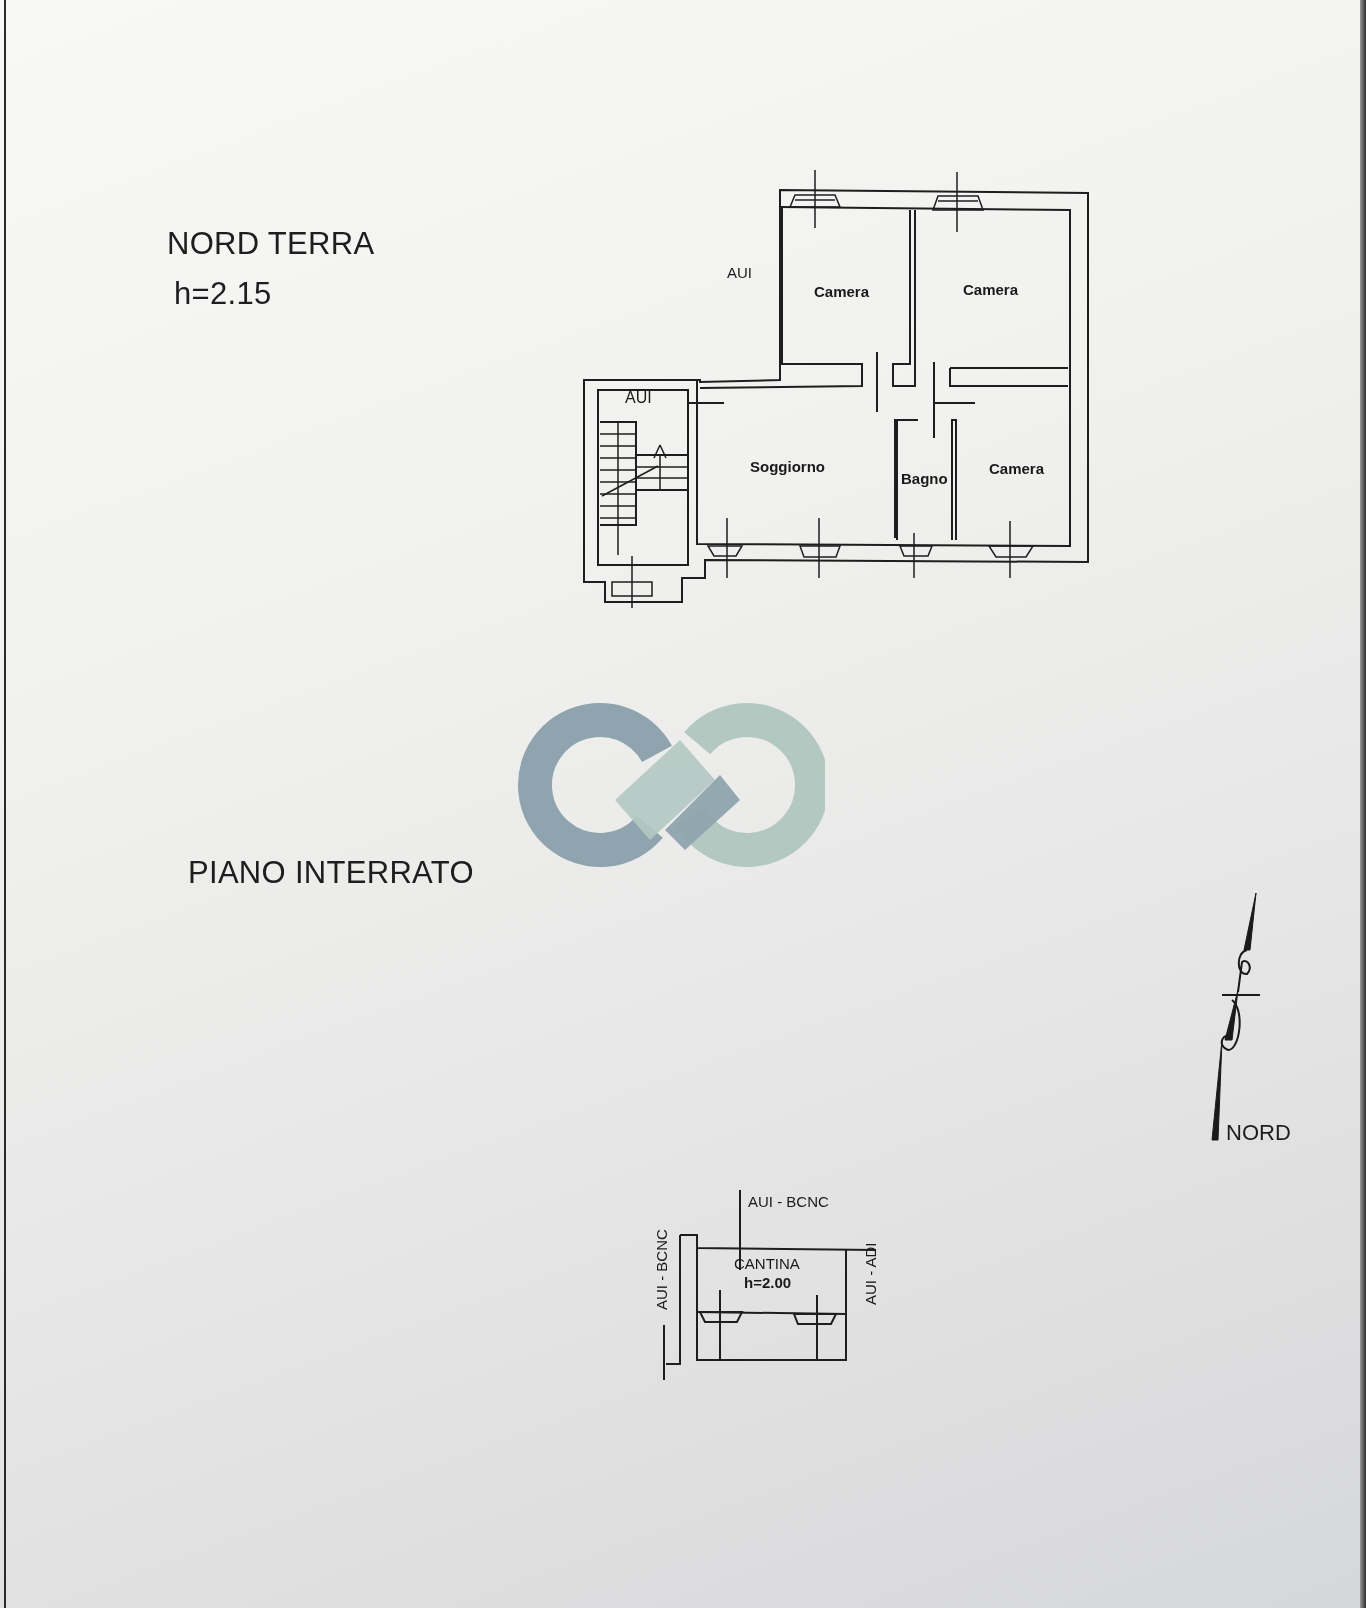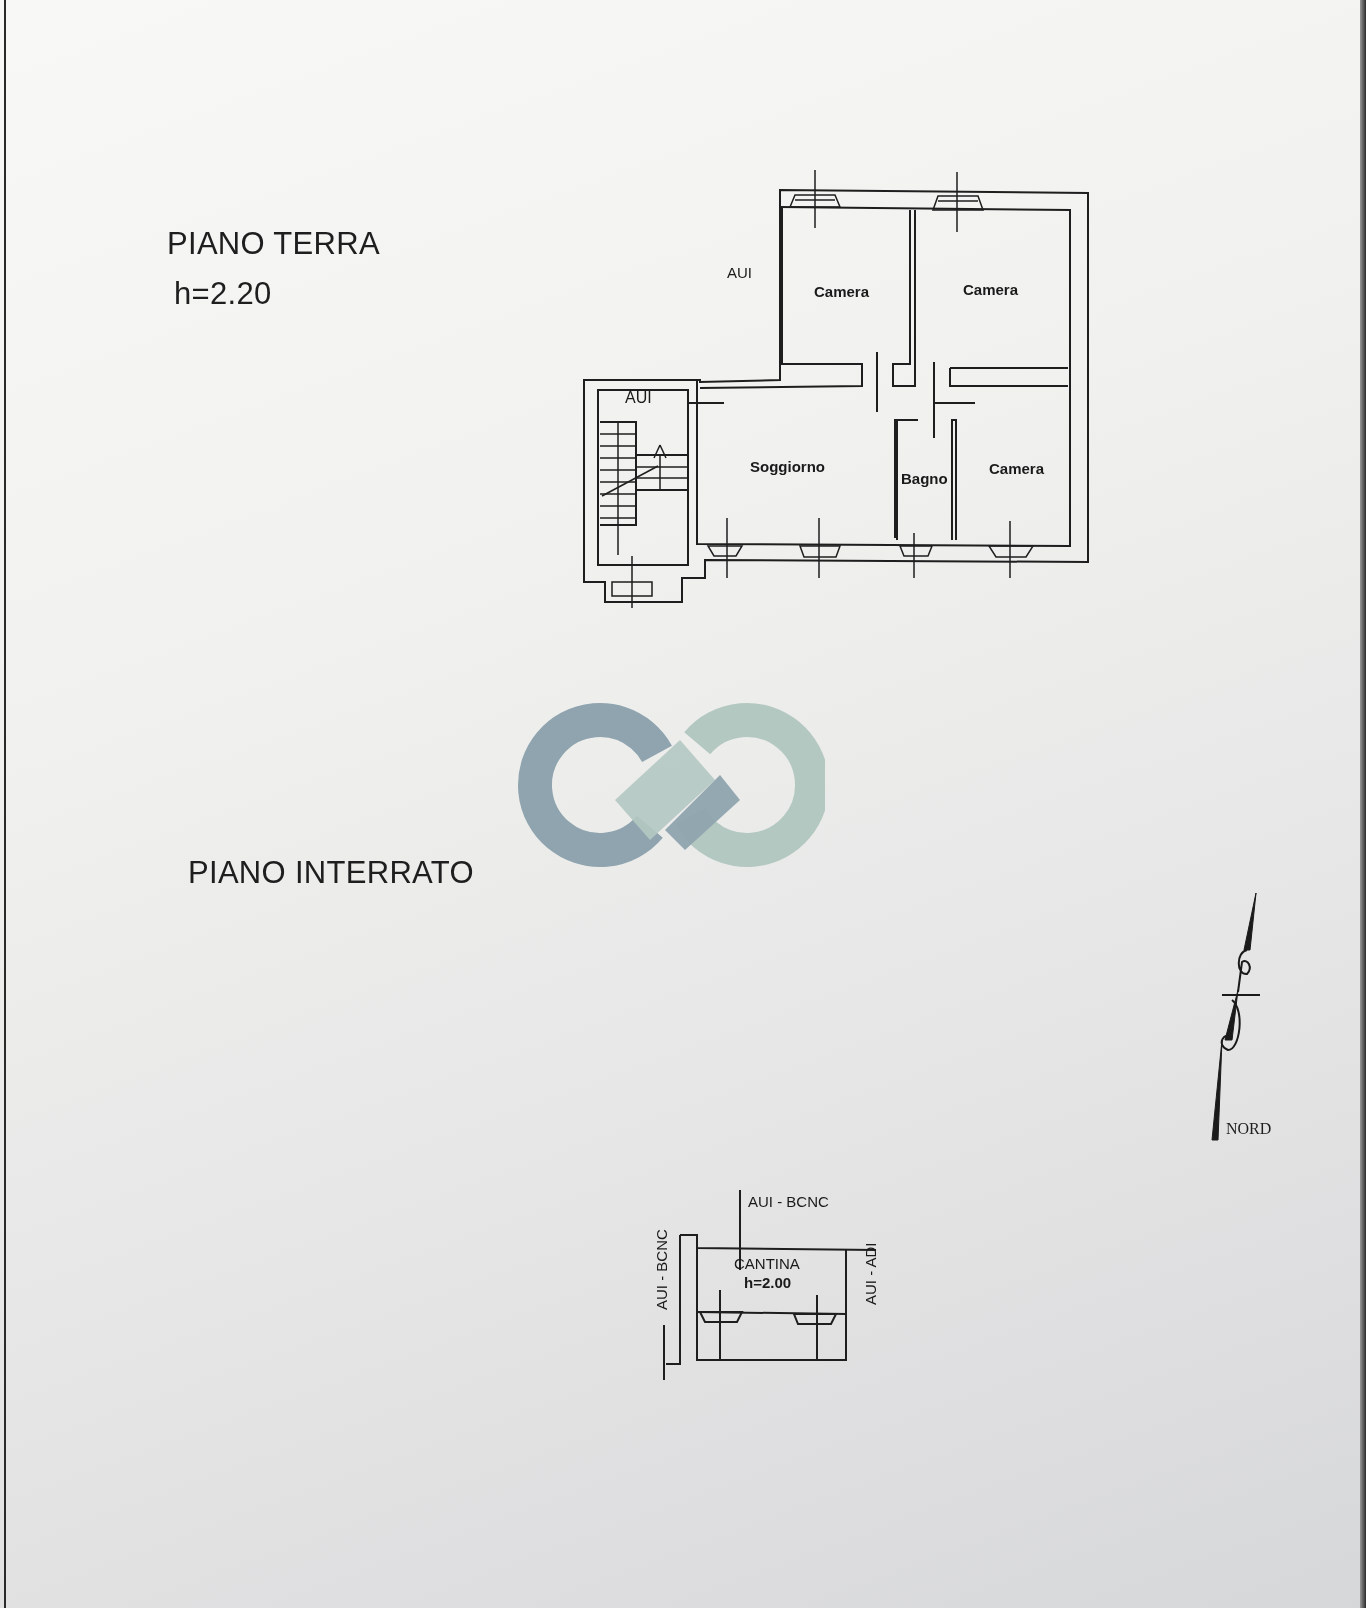--- a/index.html
+++ b/index.html
@@ -9,30 +9,30 @@
       font-family: "Liberation Sans", sans-serif;
     }
     .page-edge-left { position: absolute; left: 4px; top: 0; width: 2px; height: 1608px; background: #2a2a2a; }
     .page-edge-right { position: absolute; right: 0; top: 0; width: 6px; height: 1608px; background: linear-gradient(90deg, #9a9a9a, #2b2b2b); }
     .label { position: absolute; color: #1e1e1e; white-space: nowrap; }
     .title { font-size: 31px; letter-spacing: 0.3px; }
     .plan { position: absolute; left: 0; top: 0; }
     .room-label { font-size: 15px; font-weight: bold; fill: #1a1a1a; font-family: "Liberation Sans", sans-serif; }
     .small { font-size: 15px; fill: #1a1a1a; font-family: "Liberation Sans", sans-serif; }
     .logo { position: absolute; left: 515px; top: 700px; }
-    .nord { font-size: 16px; font-family: Liberation Serif, serif; }
+    .nord { font-size: 22px; }
   </style>
 </head>
 <body>
 
 <div class="page-edge-left"></div>
 <div class="page-edge-right"></div>
 
-<div class="label title" style="left:167px; top:226px;">PIANO TERRA</div>
-<div class="label title" style="left:174px; top:276px;">h=2.20</div>
+<div class="label title" style="left:167px; top:226px;">NORD TERRA</div>
+<div class="label title" style="left:174px; top:276px;">h=2.15</div>
 <div class="label title" style="left:188px; top:855px;">PIANO INTERRATO</div>
 
 <svg class="plan" width="1366" height="1608">
   <g fill="none" stroke="#1e1e1e" stroke-width="2">
 
     <path d="M780 190 L1088 193 L1088 562 L705 560 L705 578 L682 578 L682 602 L605 602 L605 582 L584 582 L584 380 L700 380 L700 382 L780 380 Z"></path>
     <path d="M780 207 L1070 210 L1070 546 L697 544 L697 380"></path>
 
     <path d="M782 207 L782 364 L862 364 L862 386 L700 388"></path>
     <path d="M910 210 L910 364 L893 364 L893 386 L915 386 L915 364"></path>

